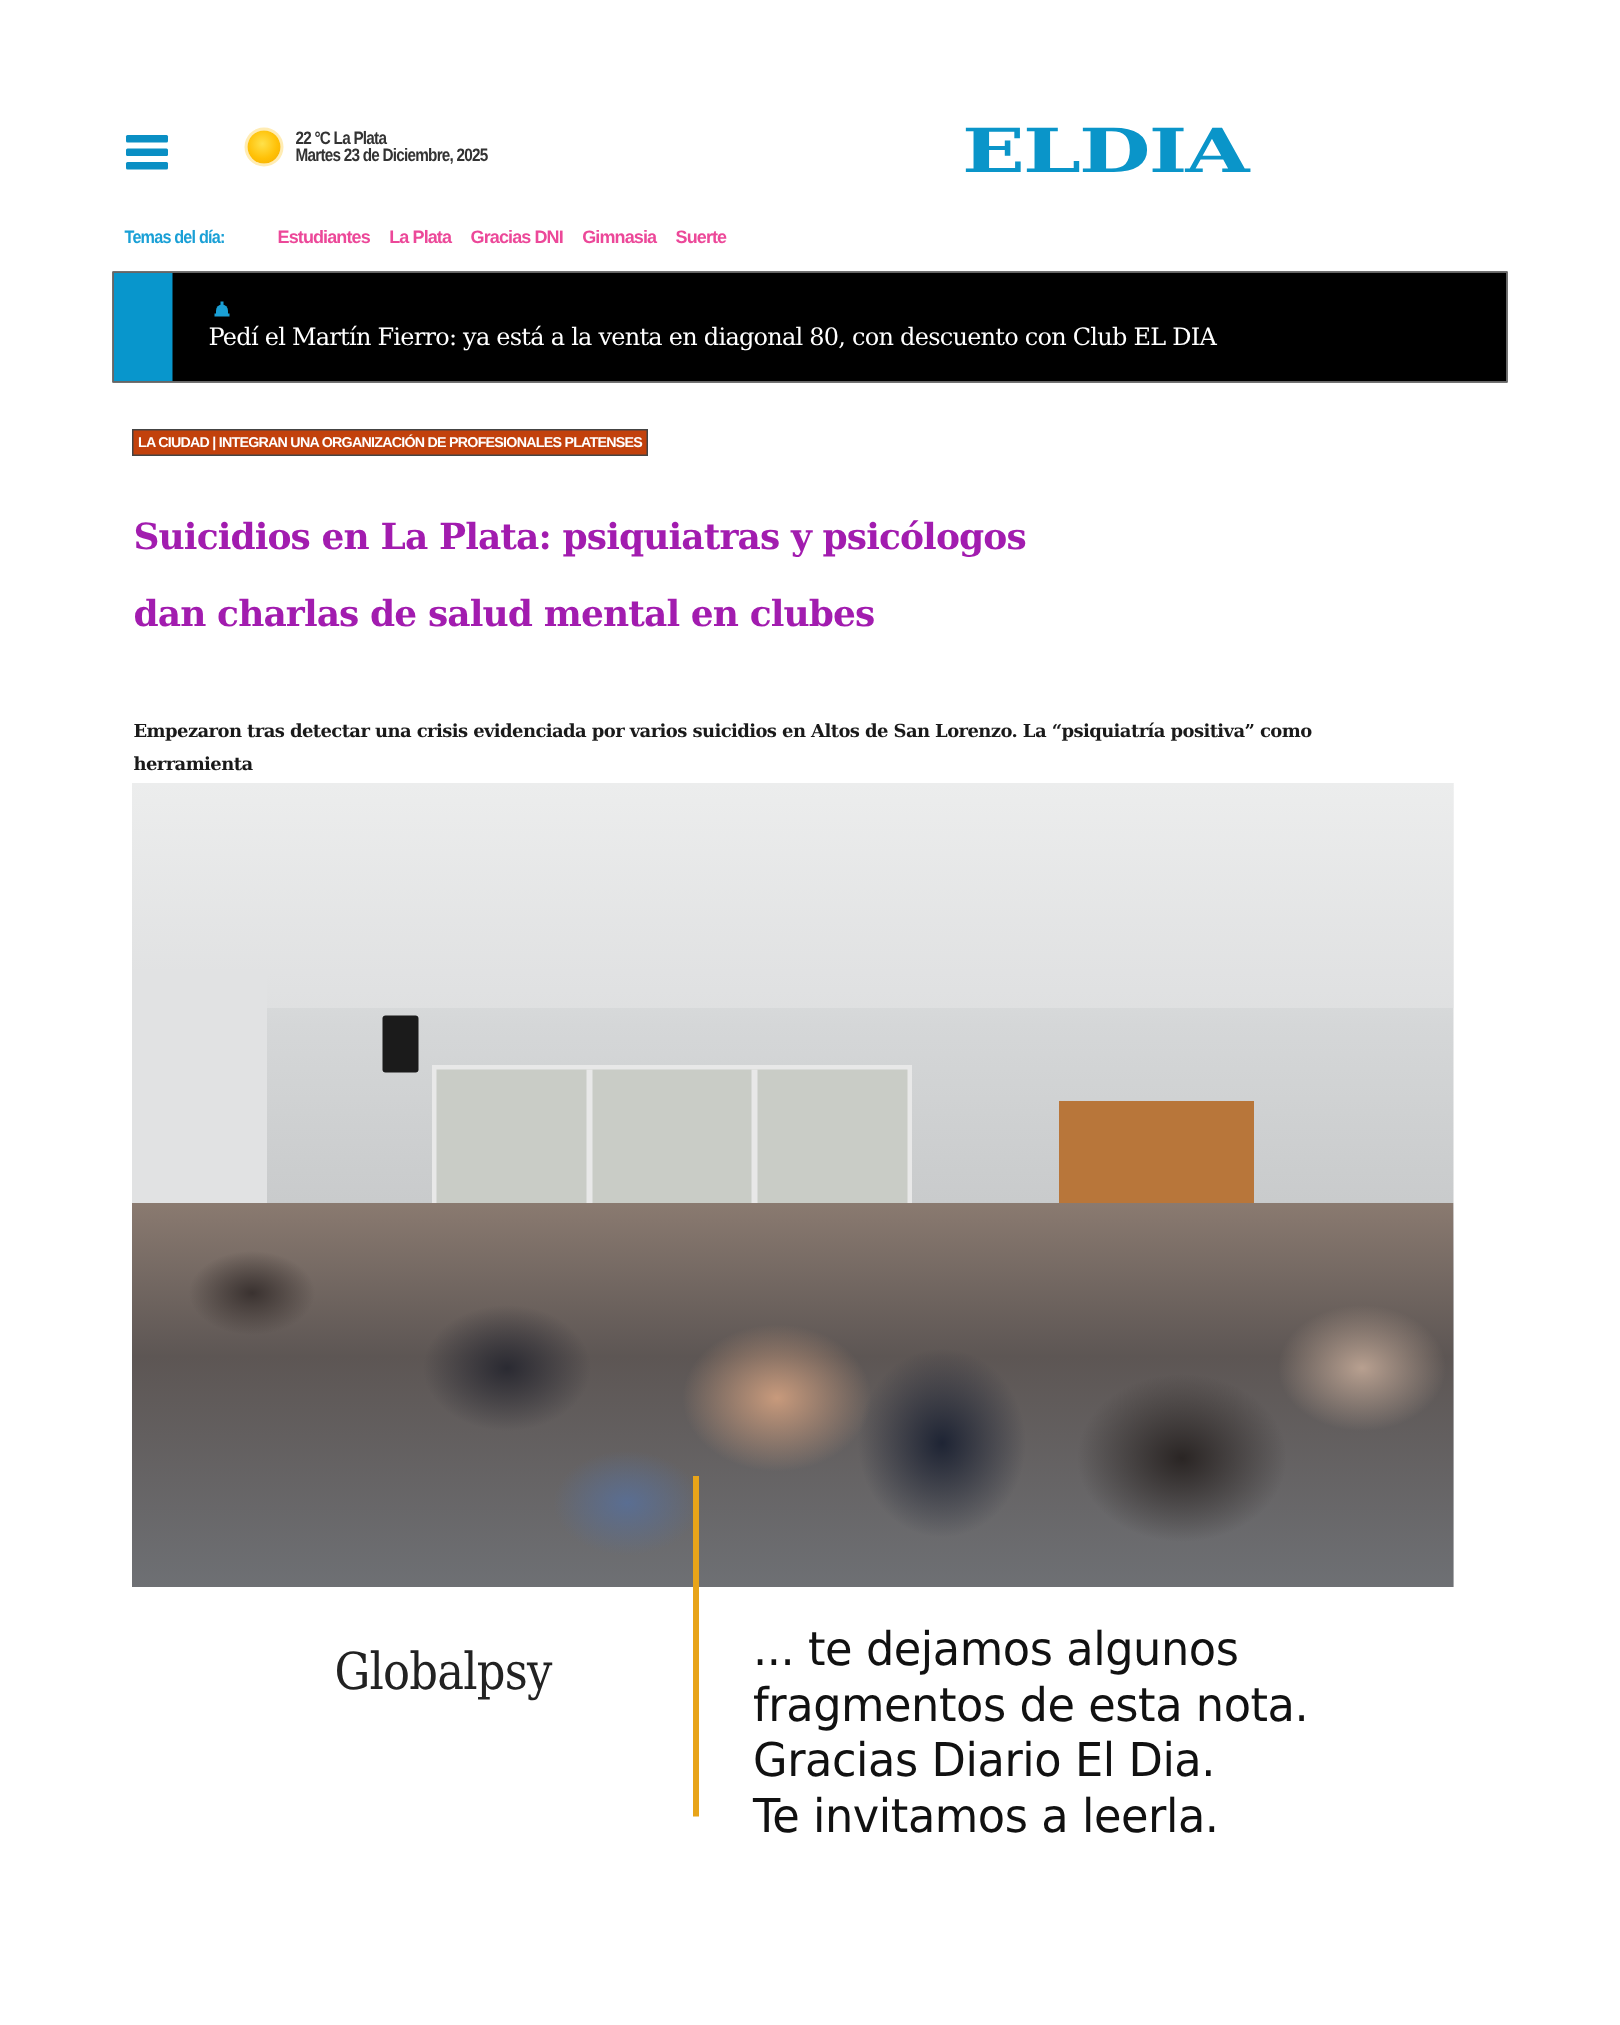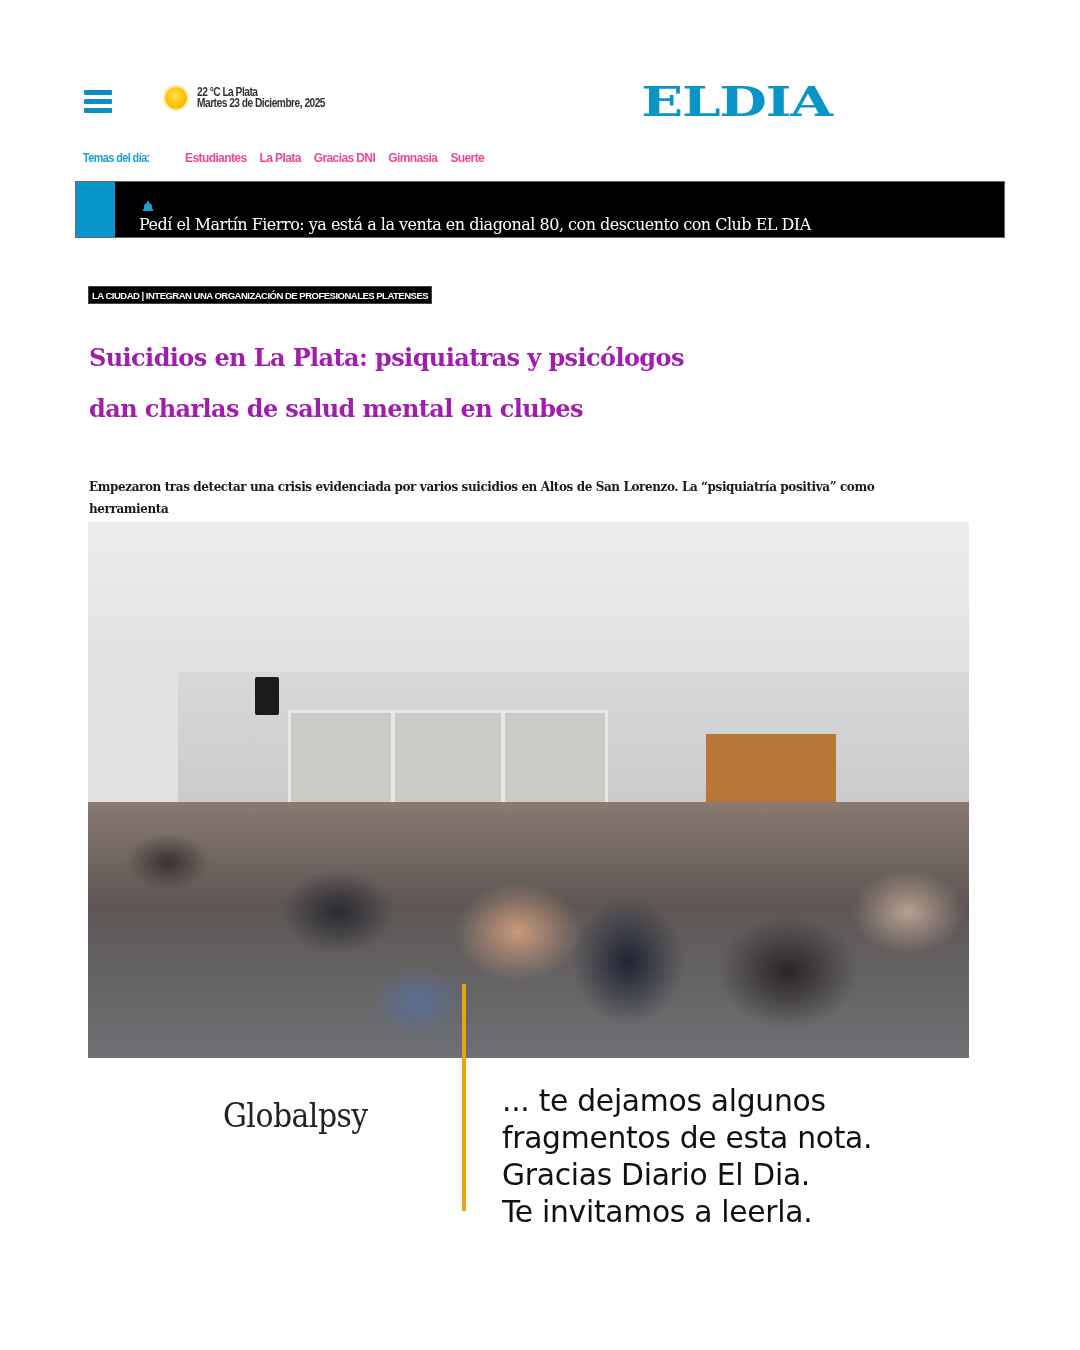--- a/index.html
+++ b/index.html
@@ -25,31 +25,31 @@
       font-family: "DejaVu Serif", serif; font-weight: bold; font-size: 44px; color: #0a95c9; letter-spacing: -1px;
       transform: scaleX(1.25) scaleY(0.92); transform-origin: left center; }
     .logo-inner { display: inline-block; }
 
     .topics { left: 83px; top: 151px; display: flex; align-items: flex-end; font-size: 12px; font-weight: bold;
       letter-spacing: -0.6px; }
     .topics .label { color: #1aa0d6; margin-right: 28px; transform: scaleX(0.9); transform-origin: left; }
     .topics .item { color: #ec4899; margin-right: 13px; cursor: pointer; }
 
     
-    .banner { left: 75px; top: 181px; width: 930px; height: 57px; background: #000; border: 1px solid #666; }
+    .banner { left: 75px; top: 181px; width: 930px; height: 74px; background: #000; border: 1px solid #666; }
     .banner .accent { position: absolute; left: 0; top: 0; width: 39px; height: 100%; background: #0896cc; }
     .banner .bell { position: absolute; left: 67px; top: 19px; width: 10px; height: 11px; }
     .banner .bell .dome { position: absolute; left: 1px; top: 2px; width: 8px; height: 7px; background: #1aa0d6; border-radius: 4px 4px 0 0; }
     .banner .bell .base { position: absolute; left: 0; top: 8px; width: 10px; height: 2px; background: #1aa0d6; }
     .banner .bell .top { position: absolute; left: 4px; top: 0; width: 2px; height: 3px; background: #1aa0d6; }
     .banner .text { position: absolute; left: 63px; top: 33px; color: #fff; font-family: "DejaVu Serif", serif;
       font-size: 16px; letter-spacing: -0.5px; white-space: nowrap; cursor: pointer; }
 
     
-    .kicker { left: 88px; top: 286px; height: 18px; background: #000000; color: #fff; font-size: 9.5px; font-weight: bold;
+    .kicker { left: 88px; top: 286px; height: 18px; background: #c2410c; color: #fff; font-size: 9.5px; font-weight: bold;
       line-height: 18px; padding: 0 3px; letter-spacing: -0.5px; white-space: nowrap; border: 1px solid #444; text-align: center; }
 
     
     .headline { left: 89px; top: 332px; width: 930px; font-family: "DejaVu Serif", serif; font-weight: bold;
       font-size: 24px; line-height: 51px; color: #a21caf; letter-spacing: -0.6px; }
 
     .deck { left: 89px; top: 476px; width: 890px; font-family: "DejaVu Serif", serif; font-weight: bold;
       font-size: 12px; line-height: 22px; color: #1a1a1a; letter-spacing: -0.4px; }
 
     

